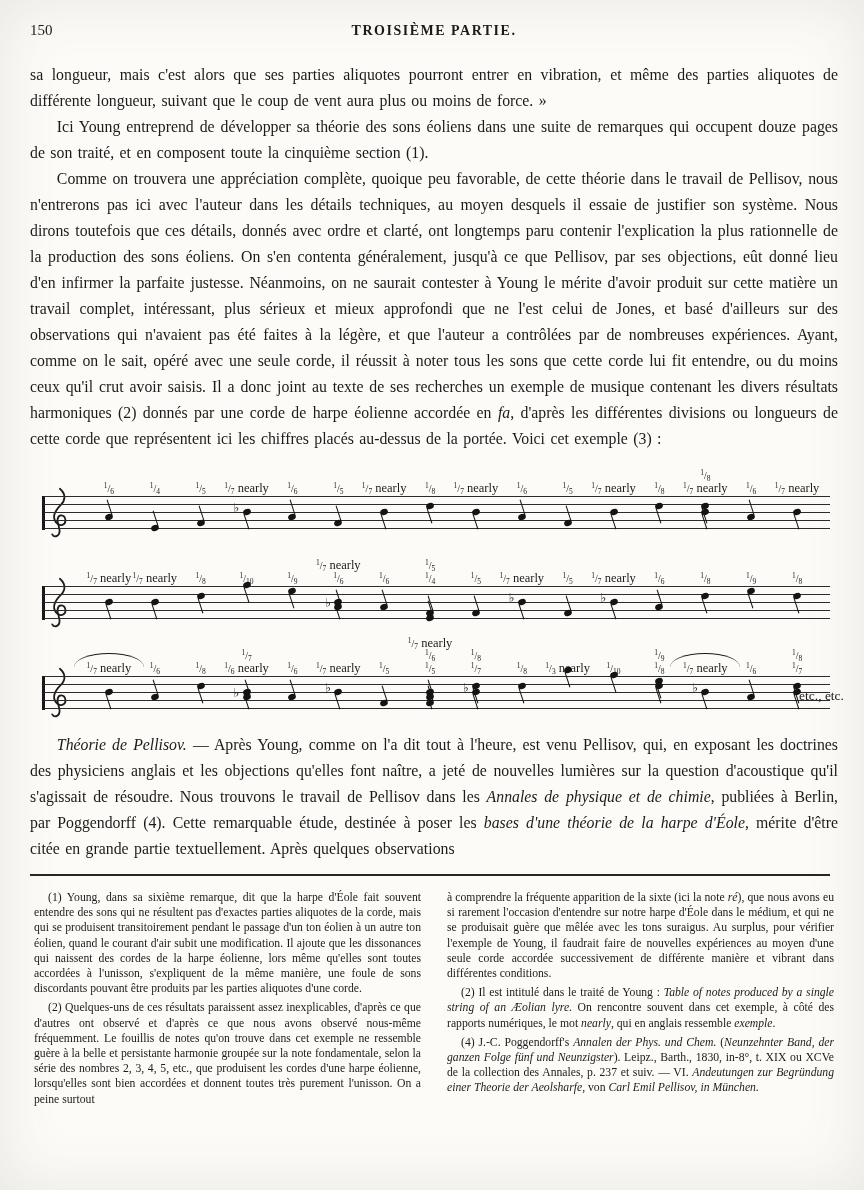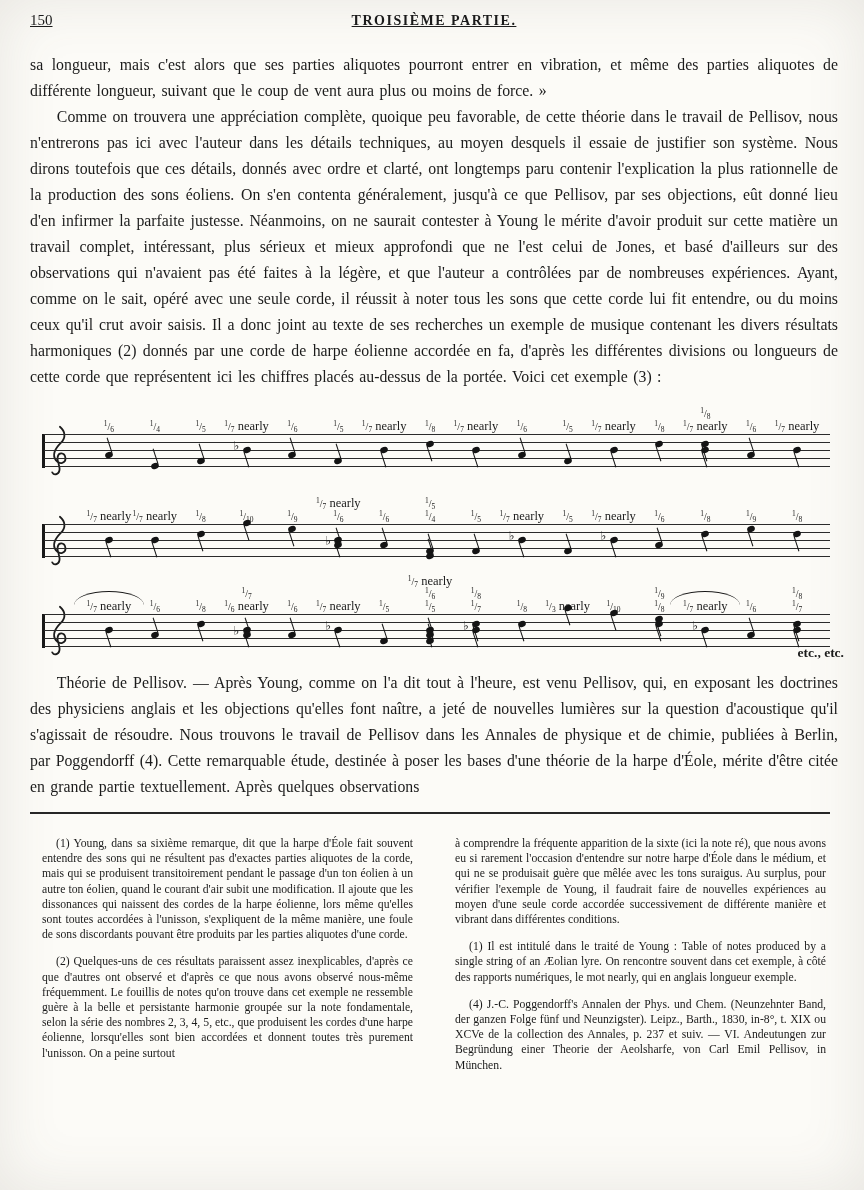--- a/index.html
+++ b/index.html
@@ -4,28 +4,28 @@
 <style>
   html,body{margin:0;padding:0;background:#888;}
   .page{
     width:864px;height:1190px;box-sizing:border-box;position:relative;
     margin:0 auto;background:#fcfbf7;color:#1b1b1b;
     font-family:"Liberation Serif","DejaVu Serif",serif;
     padding:8px 26px 6px 30px;overflow:hidden;
     box-shadow:inset 0 0 60px rgba(90,85,70,.12);
   }
   
-  .page-head{display:grid;grid-template-columns:70px 1fr 70px;align-items:baseline;margin-top:4px;text-decoration:underline;}
+  .page-head{display:grid;grid-template-columns:70px 1fr 70px;align-items:baseline;margin-top:14px;}
   .page-num{font-size:15px;}
   .run-title{text-align:center;font-weight:bold;font-size:14px;letter-spacing:1.5px;}
   
   .body-text{margin-top:23px;font-size:15.8px;line-height:26px;text-align:justify;word-spacing:1.5px;}
   .body-text p.para,.lower p.para{margin:0;}
   .para.ind{text-indent:1.7em;}
-  .it{}
+  .it{font-style:italic;}
   
   .music{margin:8px 0 2px;}
   .staff-row{position:relative;height:84px;margin:0 0 6px;}
   .startbar{position:absolute;left:12px;top:36px;width:3px;height:34px;background:#181818;}
   .clef{position:absolute;left:17px;top:26px;width:24px;height:56px;}
   .lines{position:absolute;left:14px;right:8px;top:36px;height:33px;
     background:repeating-linear-gradient(to bottom,#2b2b2b 0 1px,transparent 1px 8px);}
   .events{position:absolute;left:56px;right:18px;top:0;bottom:0;display:flex;}
   .event{position:relative;flex:1;min-width:0;}
   .lbls{position:absolute;left:0;right:0;top:0;height:34px;display:flex;flex-direction:column;
@@ -36,42 +36,43 @@
   .flab sub{font-size:7.5px;vertical-align:-2px;line-height:0;}
   .nr{font-size:12.5px;}
   .note{position:absolute;left:50%;margin-left:-4px;width:8px;height:6px;background:#141414;
     border-radius:55% 45% 55% 45%;transform:rotate(-18deg);}
   .note.su::after{content:"";position:absolute;right:0;top:-14px;width:1.4px;height:16px;background:#141414;}
   .note.sd::after{content:"";position:absolute;left:0;top:4px;width:1.4px;height:16px;background:#141414;}
   .flat{position:absolute;left:50%;margin-left:-13px;font-size:12px;line-height:12px;
     font-family:"DejaVu Sans",sans-serif;color:#141414;}
   .slur{position:absolute;top:13px;left:-12px;right:-12px;height:13px;
     border-top:1.7px solid #161616;border-radius:50% 50% 0 0 / 100% 100% 0 0;}
-  .etc{position:absolute;right:-6px;top:67px;font-size:13.5px;font-weight:bold;white-space:nowrap;}
+  .etc{position:absolute;right:-6px;top:48px;font-size:13.5px;font-weight:normal;white-space:nowrap;}
   
   .lower{margin-top:8px;font-size:15.8px;line-height:26px;text-align:justify;word-spacing:1.5px;}
   
   .fn-rule{border:none;border-top:2px solid #262626;margin:12px 0 10px;width:99%;}
   .footnotes{display:flex;gap:18px;font-size:11.7px;line-height:15.2px;text-align:justify;}
   .fncol{flex:1;min-width:0;}
-  .fncol p.para{margin:12px;}
+  .fncol p.para{margin:4px;}
   .fncol .para.ind{text-indent:1.2em;}
 </style>
 </head>
 <body>
 
 <div class="page">
   <div class="page-head">
     <span class="page-num">150</span>
     <span class="run-title">TROISIÈME PARTIE.</span>
     <span></span>
   </div>
 
   <div class="body-text">
       <p class="para"><span>sa longueur, mais c'est alors que ses parties aliquotes pourront entrer en vibration, et même des parties aliquotes de différente longueur, suivant que le coup de vent aura plus ou moins de force. »</span></p>
+      <p class="para ind"><span>Ici Young entreprend de développer sa théorie des sons éoliens dans une suite de remarques qui occupent douze pages de son traité, et en composent toute la cinquième section (1).</span></p>
       <p class="para ind"><span>Comme on trouvera une appréciation complète, quoique peu favorable, de cette théorie dans le travail de Pellisov, nous n'entrerons pas ici avec l'auteur dans les détails techniques, au moyen desquels il essaie de justifier son système. Nous dirons toutefois que ces détails, donnés avec ordre et clarté, ont longtemps paru contenir l'explication la plus rationnelle de la production des sons éoliens. On s'en contenta généralement, jusqu'à ce que Pellisov, par ses objections, eût donné lieu d'en infirmer la parfaite justesse. Néanmoins, on ne saurait contester à Young le mérite d'avoir produit sur cette matière un travail complet, intéressant, plus sérieux et mieux approfondi que ne l'est celui de Jones, et basé d'ailleurs sur des observations qui n'avaient pas été faites à la légère, et que l'auteur a contrôlées par de nombreuses expériences. Ayant, comme on le sait, opéré avec une seule corde, il réussit à noter tous les sons que cette corde lui fit entendre, ou du moins ceux qu'il crut avoir saisis. Il a donc joint au texte de ses recherches un exemple de musique contenant les divers résultats harmoniques (2) donnés par une corde de harpe éolienne accordée en </span><span class="it">fa</span><span>, d'après les différentes divisions ou longueurs de cette corde que représentent ici les chiffres placés au-dessus de la portée. Voici cet exemple (3) :</span></p>
     </div>
 
   <div class="music">
       <div class="staff-row">
         <div class="startbar"></div>
         <svg class="clef" viewBox="0 0 26 62">
           <path d="M14 3 C20 8 21 15 15 21 C8 28 5 34 9.5 40 C13.5 45.5 21 43.5 20 37 C19 31.5 12.5 31 11.5 36.5 C10.8 40.5 13 44 13.6 49 C14.2 55 8 58 5.5 53.5" fill="none" stroke="#1c1c1c" stroke-width="2" stroke-linecap="round"></path>
         </svg>
         <div class="lines"></div>
@@ -421,17 +422,17 @@
 
   <hr class="fn-rule">
 
   <div class="footnotes">
     <div class="fncol">
         <p class="para ind"><span>(1) Young, dans sa sixième remarque, dit que la harpe d'Éole fait souvent entendre des sons qui ne résultent pas d'exactes parties aliquotes de la corde, mais qui se produisent transitoirement pendant le passage d'un ton éolien à un autre ton éolien, quand le courant d'air subit une modification. Il ajoute que les dissonances qui naissent des cordes de la harpe éolienne, lors même qu'elles sont toutes accordées à l'unisson, s'expliquent de la même manière, une foule de sons discordants pouvant être produits par les parties aliquotes d'une corde.</span></p>
         <p class="para ind"><span>(2) Quelques-uns de ces résultats paraissent assez inexplicables, d'après ce que d'autres ont observé et d'après ce que nous avons observé nous-même fréquemment. Le fouillis de notes qu'on trouve dans cet exemple ne ressemble guère à la belle et persistante harmonie groupée sur la note fondamentale, selon la série des nombres 2, 3, 4, 5, etc., que produisent les cordes d'une harpe éolienne, lorsqu'elles sont bien accordées et donnent toutes très purement l'unisson. On a peine surtout</span></p>
       </div>
     <div class="fncol">
         <p class="para"><span>à comprendre la fréquente apparition de la sixte (ici la note </span><span class="it">ré</span><span>), que nous avons eu si rarement l'occasion d'entendre sur notre harpe d'Éole dans le médium, et qui ne se produisait guère que mêlée avec les tons suraigus. Au surplus, pour vérifier l'exemple de Young, il faudrait faire de nouvelles expériences au moyen d'une seule corde accordée successivement de différente manière et vibrant dans différentes conditions.</span></p>
-        <p class="para ind"><span>(1) Il est intitulé dans le traité de Young : </span><span class="it">Table of notes produced by a single string of an Æolian lyre.</span><span> On rencontre souvent dans cet exemple, à côté des rapports numériques, le mot </span><span class="it">nearly</span><span>, qui en anglais longueur </span><span class="it">exemple</span><span>.</span></p>
+        <p class="para ind"><span>(2) Il est intitulé dans le traité de Young : </span><span class="it">Table of notes produced by a single string of an Æolian lyre.</span><span> On rencontre souvent dans cet exemple, à côté des rapports numériques, le mot </span><span class="it">nearly</span><span>, qui en anglais ressemble </span><span class="it">exemple</span><span>.</span></p>
         <p class="para ind"><span>(4) J.-C. Poggendorff's </span><span class="it">Annalen der Phys. und Chem.</span><span> (</span><span class="it">Neunzehnter Band, der ganzen Folge fünf und Neunzigster</span><span>). Leipz., Barth., 1830, in-8°, t. XIX ou XCVe de la collection des Annales, p. 237 et suiv. — VI. </span><span class="it">Andeutungen zur Begründung einer Theorie der Aeolsharfe</span><span>, von </span><span class="it">Carl Emil Pellisov, in München.</span></p>
       </div>
   </div>
 </div>
 
 </body></html>

